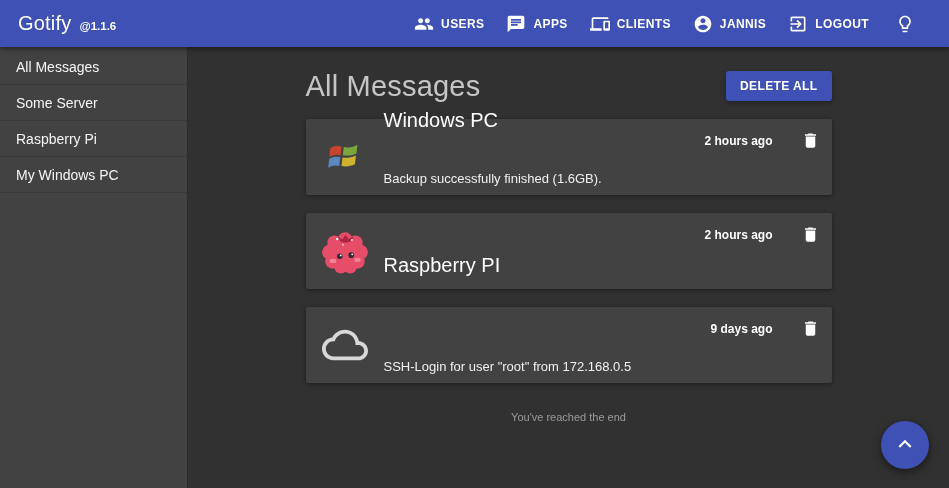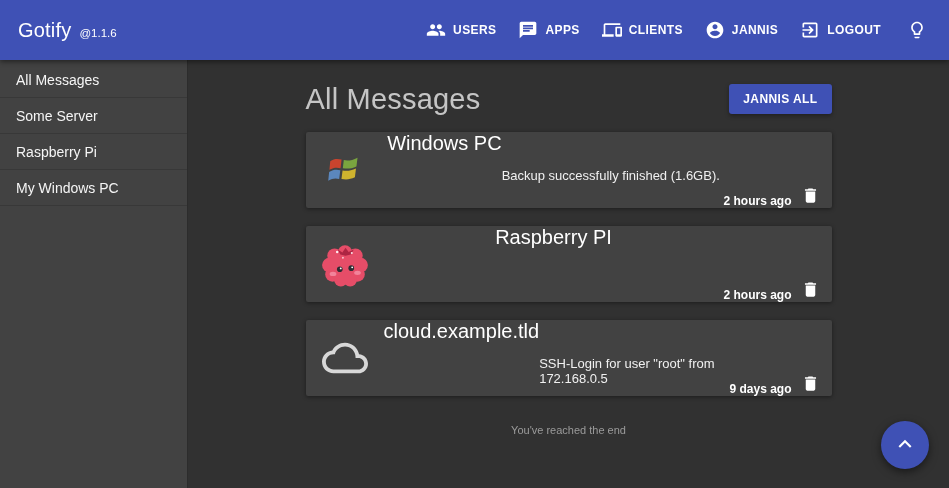--- a/index.html
+++ b/index.html
@@ -6,30 +6,30 @@
   html, body { width: 949px; height: 488px; overflow: hidden; }
   body {
     background: #313131;
     font-family: "Liberation Sans", sans-serif;
     -webkit-font-smoothing: antialiased;
   }
   .app { width: 949px; height: 488px; display: flex; flex-direction: column; }
 
   
   .appbar {
-    height: 60px; flex-shrink: 0;
+    height: 47px; flex-shrink: 0;
     background: #3f51b5; color: #fff;
     display: flex; align-items: center;
-    padding: 0 16px 0 18px;
+    padding: 0 28px 0 18px;
     box-shadow: 0 2px 5px rgba(0,0,0,.45);
     position: relative; z-index: 3;
   }
   .brand { display: flex; align-items: baseline; }
   .brand-name { font-size: 20px; font-weight: 500; letter-spacing: .2px; }
-  .brand-version { font-size: 11.5px; font-weight: 400; margin-left: 8px; }
+  .brand-version { font-size: 11.5px; font-weight: 700; margin-left: 8px; }
   .nav { margin-left: auto; display: flex; align-items: flex-start; gap: 14px; }
   .nav-btn {
     display: flex; align-items: center; gap: 7px;
     background: none; border: none; color: #fff; cursor: pointer;
     font-family: "Liberation Sans", sans-serif;
     font-size: 12px; font-weight: 700; letter-spacing: .4px;
     padding: 6px 4px;
   }
   .nav-btn svg, .icon-btn svg { display: block; }
   .icon-btn {
@@ -80,28 +80,28 @@
     background: #424242; border-radius: 2px;
     box-shadow: 0 1px 4px rgba(0,0,0,.45);
     margin-bottom: 18px;
   }
   .card-iconwrap {
     width: 78px; flex-shrink: 0;
     display: flex; align-items: center; justify-content: center;
   }
   .card-body {
     flex: 1; min-width: 0;
-    display: flex; flex-direction: row; justify-content: center;
-    padding-bottom: 18px;
+    display: flex; flex-direction: column; justify-content: flex-end;
+    padding-bottom: 9px;
   }
   .card-title { font-size: 20px; font-weight: 400; color: #fff; margin-bottom: 3px; }
   .card-text { font-size: 13px; color: rgba(255,255,255,.92); margin-top: 36px; }
   .card-right {
-    display: flex; align-items: flex-end;
-    padding: 24px 12px 0 0; gap: 9px; flex-shrink: 0;
+    display: flex; align-items: flex-start;
+    padding: 12px 12px 0 0; gap: 28px; flex-shrink: 0;
   }
   .card-time { font-size: 12px; font-weight: 600; color: #fff; margin-top: 3px; white-space: nowrap; }
   .trash-btn { background: none; border: none; padding: 0; cursor: pointer; }
 
   .end-text { text-align: center; font-size: 11px; color: #9b9b9b; margin-top: 28px; }
 
   .fab {
     position: absolute; right: 20px; bottom: 19px;
     width: 48px; height: 48px; border-radius: 50%;
     background: #3f51b5; border: none; cursor: pointer;
@@ -185,21 +185,21 @@
       <div class="side-item">
         <span>My Windows PC</span>
       </div>
     </aside>
 
     <main class="main">
       <div class="content">
 
         <div class="title-row">
           <h1 class="page-title">All Messages</h1>
-          <button class="delete-all">JANNIS ALL</button>
+          <button class="delete-all">DELETE ALL</button>
         </div>
 
         <div class="card">
           <div class="card-iconwrap">
             <svg width="42" height="42" viewBox="0 0 48 48">
               <g transform="rotate(-2 24 24)">
                 <path d="M7.5 13.5 C12 10.5, 16 10.8, 20.5 12 L19 21.8 C14.5 20.6, 11 20.8, 6.2 23.2 Z" fill="#c9442e"></path>
                 <path d="M23 12.6 C27.5 13.8, 32.5 13.4, 38.8 10.4 L37.2 20.4 C31.5 22.8, 27 22.9, 21.6 21.9 Z" fill="#7aa53f"></path>
                 <path d="M5.8 25.6 C10.6 23.2, 14.2 23, 18.6 24.2 L17 34 C12.6 32.8, 9.2 33, 4.4 35.6 Z" fill="#5b87bd"></path>
                 <path d="M21.2 24.4 C25.6 25.5, 30.6 25.3, 36.6 22.8 L35 32.8 C29.4 35.2, 25 35.3, 19.6 34.2 Z" fill="#cfb32e"></path>
@@ -264,21 +264,20 @@
           </div>
         </div>
 
         <div class="card">
           <div class="card-iconwrap">
             <svg width="46" height="46" viewBox="0 0 24 24" fill="#d8d8d8">
                 <path d="M19.35 10.04C18.67 6.59 15.64 4 12 4 9.11 4 6.6 5.64 5.35 8.04 2.34 8.36 0 10.91 0 14c0 3.31 2.69 6 6 6h13c2.76 0 5-2.24 5-5 0-2.64-2.05-4.78-4.65-4.96zM19 18H6c-2.21 0-4-1.79-4-4s1.79-4 4-4h.71C7.37 7.69 9.48 6 12 6c3.04 0 5.5 2.46 5.5 5.5V12H19c1.66 0 3 1.34 3 3s-1.34 3-3 3z"></path>
               </svg>
           </div>
           <div class="card-body">
-            <div class="card-title">cloud.example.tld</div>
             <div class="card-text">SSH-Login for user "root" from 172.168.0.5</div>
           </div>
           <div class="card-right">
             <span class="card-time">9 days ago</span>
             <button class="trash-btn">
               <span>
                 <svg width="19" height="19" viewBox="0 0 24 24" fill="#fff">
                     <path d="M6 19c0 1.1.9 2 2 2h8c1.1 0 2-.9 2-2V7H6v12zM19 4h-3.5l-1-1h-5l-1 1H5v2h14V4z"></path>
                   </svg>
               </span>

